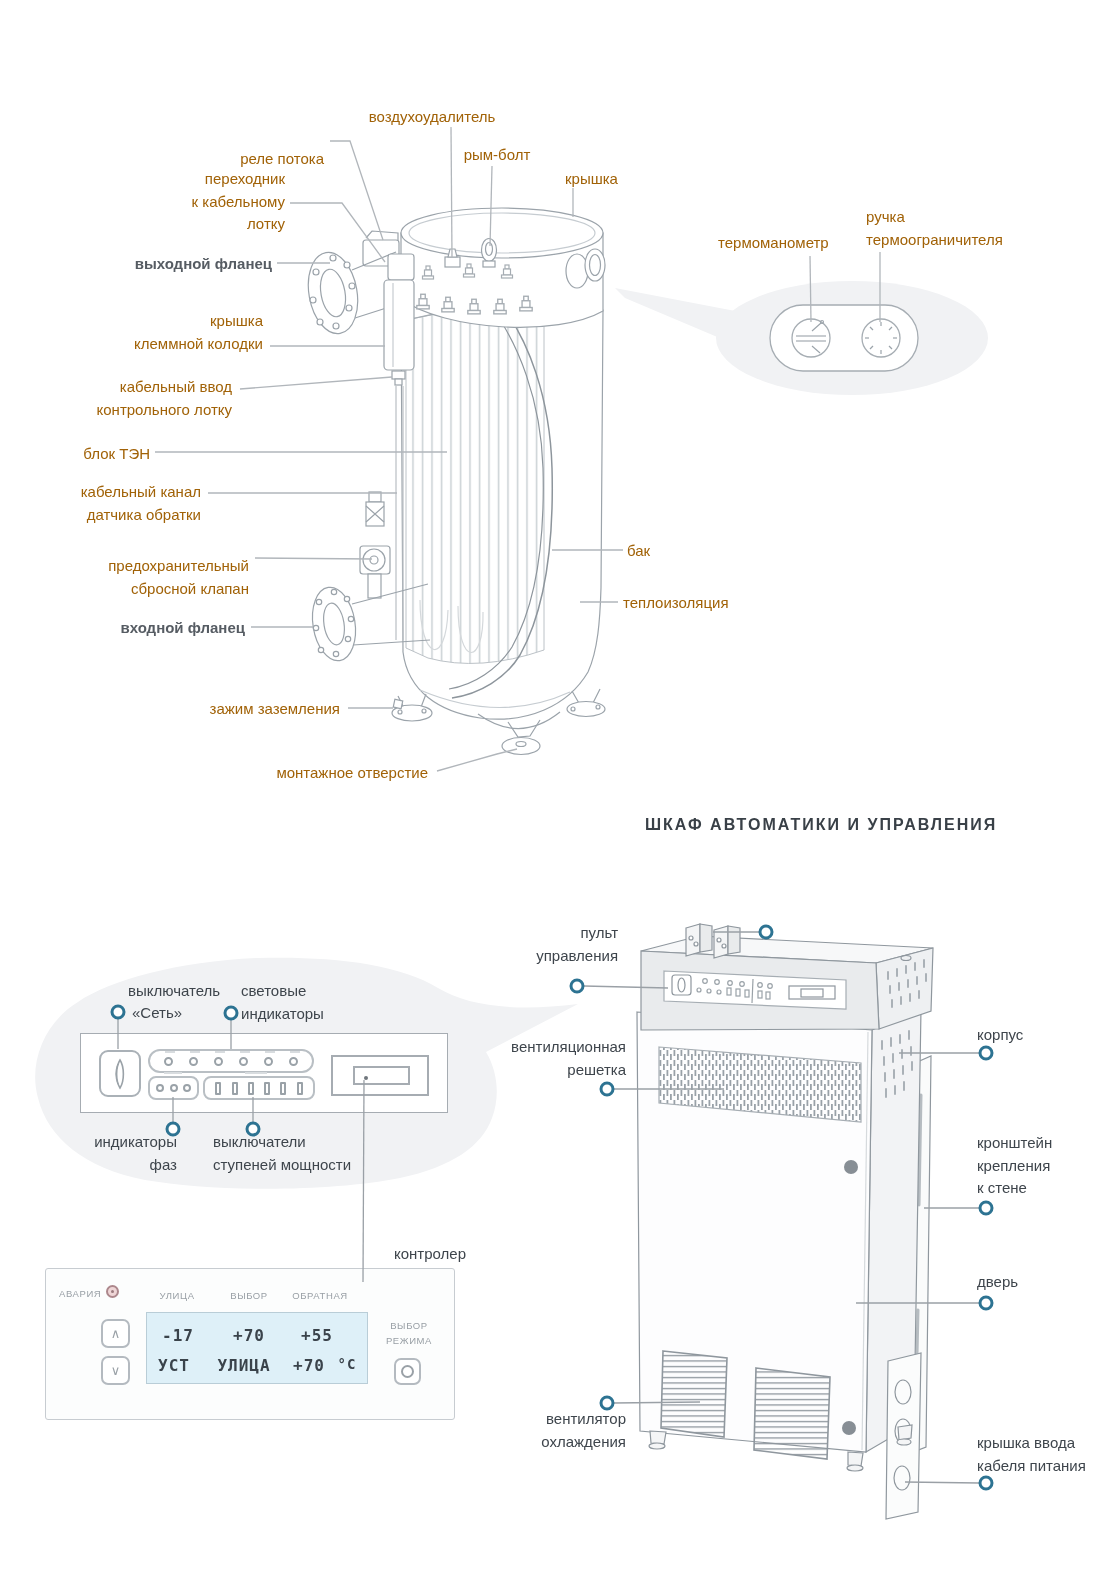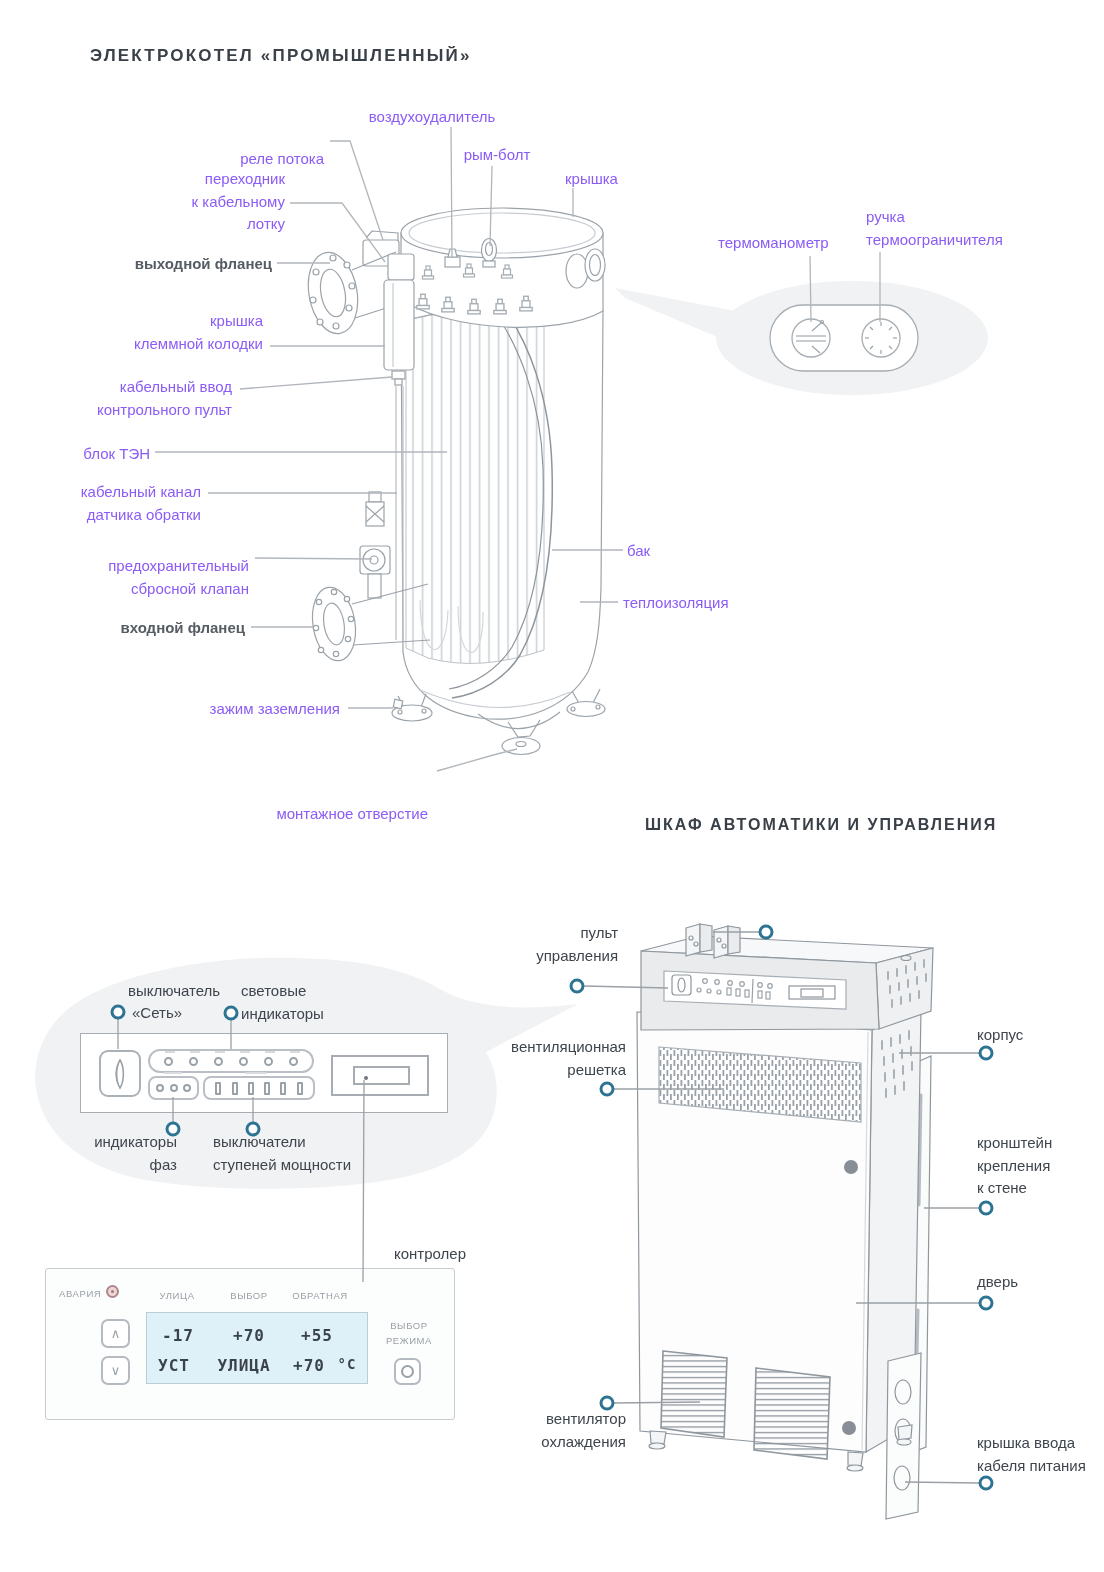--- a/index.html
+++ b/index.html
@@ -2,21 +2,21 @@
 <html><head>
 <meta charset="utf-8">
 <style>
   html,body{margin:0;padding:0;background:#fff;}
   .page{position:relative;width:1104px;height:1572px;background:#fff;overflow:hidden;
         font-family:"Liberation Sans",sans-serif;}
   svg.layer{position:absolute;left:0;top:0;}
   svg.front{pointer-events:none;}
   .title{position:absolute;font-size:17px;font-weight:700;letter-spacing:2.2px;color:#394047;white-space:nowrap;}
   .title.t2{font-size:16px;letter-spacing:2px;}
-  .lbl{position:absolute;font-size:15px;line-height:1.5;color:#8b5cf6;white-space:pre-line;}
+  .lbl{position:absolute;font-size:15px;line-height:1.5;color:#a16207;white-space:pre-line;}
   .lbl.ra{transform:translateX(-100%);text-align:right;}
   .lbl.ctr{transform:translateX(-50%);text-align:center;}
   .lbl.dark{color:#3e454c;}
   .lbl.bold{font-weight:700;color:#565c63;}
   
   .console{position:absolute;left:80px;top:1033px;width:368px;height:80px;background:#fff;border:1px solid #a6acb2;box-sizing:border-box;}
   .console *{box-sizing:border-box;}
   .c-switch{position:absolute;left:18px;top:16px;width:42px;height:47px;border:2px solid #aab1b7;border-radius:9px;display:flex;align-items:center;justify-content:center;background:#fff;}
   .c-indbox{position:absolute;left:67px;top:15px;width:166px;height:24px;border:2px solid #b9bfc4;border-radius:12px;display:flex;justify-content:space-around;align-items:center;padding:0 6px;}
   .c-ind{width:9px;height:9px;border:2px solid #9aa2a8;border-radius:50%;position:relative;}
@@ -306,48 +306,47 @@
         <circle cx="691" cy="938" r="2" fill="#fff"></circle>
           <circle cx="696" cy="944" r="2" fill="#fff"></circle>
         <path d="M714,930 L728,926 L728,954 L714,958 Z"></path>
         <path d="M728,926 L740,928 L740,952 L728,954 Z" fill="#e9ebec"></path>
         <circle cx="719" cy="940" r="2" fill="#fff"></circle>
           <circle cx="724" cy="946" r="2" fill="#fff"></circle>
       </g>
     </g>
   </svg>
 
-  <div class="title" style="left:90px;top:46px;">ЭЛЕКТРОКОТЕЛ «ПРОМЫШЛЕННЫЙ»</div>
   <div class="title t2" style="left:645px;top:816px;">ШКАФ АВТОМАТИКИ И УПРАВЛЕНИЯ</div>
 
   <div class="lbl ctr" style="left:432px;top:106px;">воздухоудалитель</div>
   <div class="lbl ra" style="left:324px;top:130px;margin-top:18px;">реле потока</div>
   <div class="lbl ra" style="left:285px;top:168px;">переходник
 к кабельному
 лотку</div>
   <div class="lbl ra bold" style="left:272px;top:253px;">выходной фланец</div>
   <div class="lbl ctr" style="left:497px;top:144px;">рым-болт</div>
   <div class="lbl" style="left:565px;top:168px;">крышка</div>
   <div class="lbl" style="left:718px;top:232px;">термоманометр</div>
   <div class="lbl" style="left:866px;top:206px;">ручка
 термоограничителя</div>
   <div class="lbl ra" style="left:263px;top:310px;">крышка
 клеммной колодки</div>
   <div class="lbl ra" style="left:232px;top:376px;">кабельный ввод
-контрольного пульт</div>
+контрольного лотку</div>
   <div class="lbl ra" style="left:150px;top:443px;">блок ТЭН</div>
   <div class="lbl ra" style="left:201px;top:481px;">кабельный канал
 датчика обратки</div>
   <div class="lbl ra" style="left:249px;top:555px;">предохранительный
 сбросной клапан</div>
   <div class="lbl" style="left:627px;top:540px;">бак</div>
   <div class="lbl" style="left:623px;top:592px;">теплоизоляция</div>
   <div class="lbl ra bold" style="left:245px;top:617px;">входной фланец</div>
   <div class="lbl ra" style="left:340px;top:698px;">зажим заземления</div>
-  <div class="lbl ra" style="left:428px;top:762px;margin-top:41px;">монтажное отверстие</div>
+  <div class="lbl ra" style="left:428px;top:762px;">монтажное отверстие</div>
 
   <div class="lbl ra dark" style="left:618px;top:922px;">пульт
 управления</div>
   <div class="lbl ra dark" style="left:626px;top:1036px;">вентиляционная
 решетка</div>
   <div class="lbl dark" style="left:977px;top:1024px;">корпус</div>
   <div class="lbl dark" style="left:977px;top:1132px;">кронштейн
 крепления
 к стене</div>
   <div class="lbl dark" style="left:977px;top:1271px;">дверь</div>

